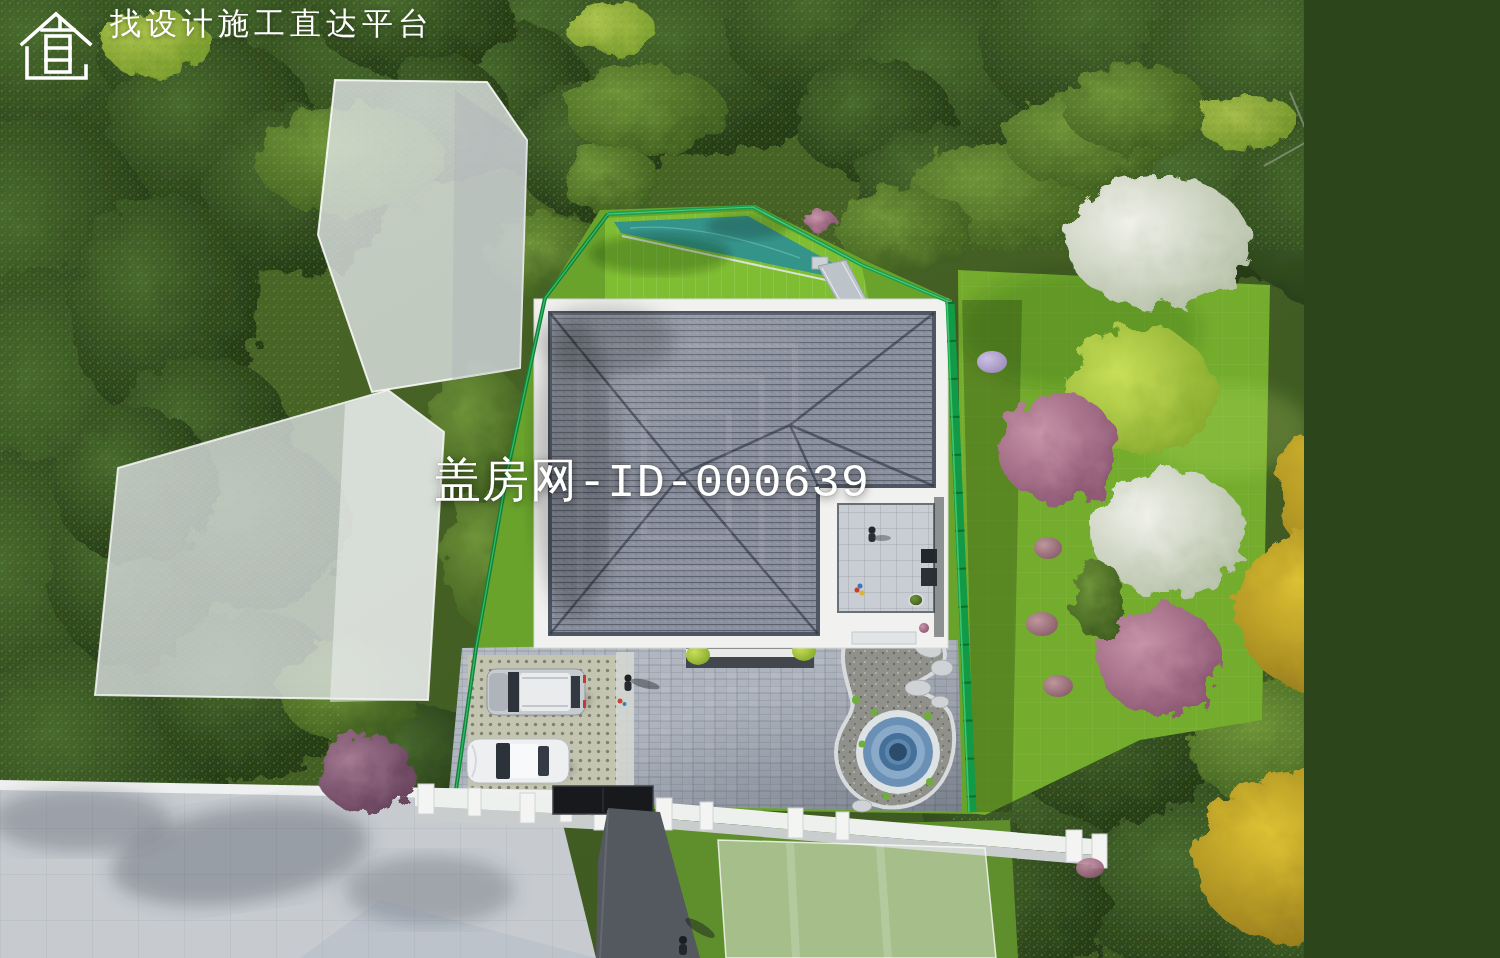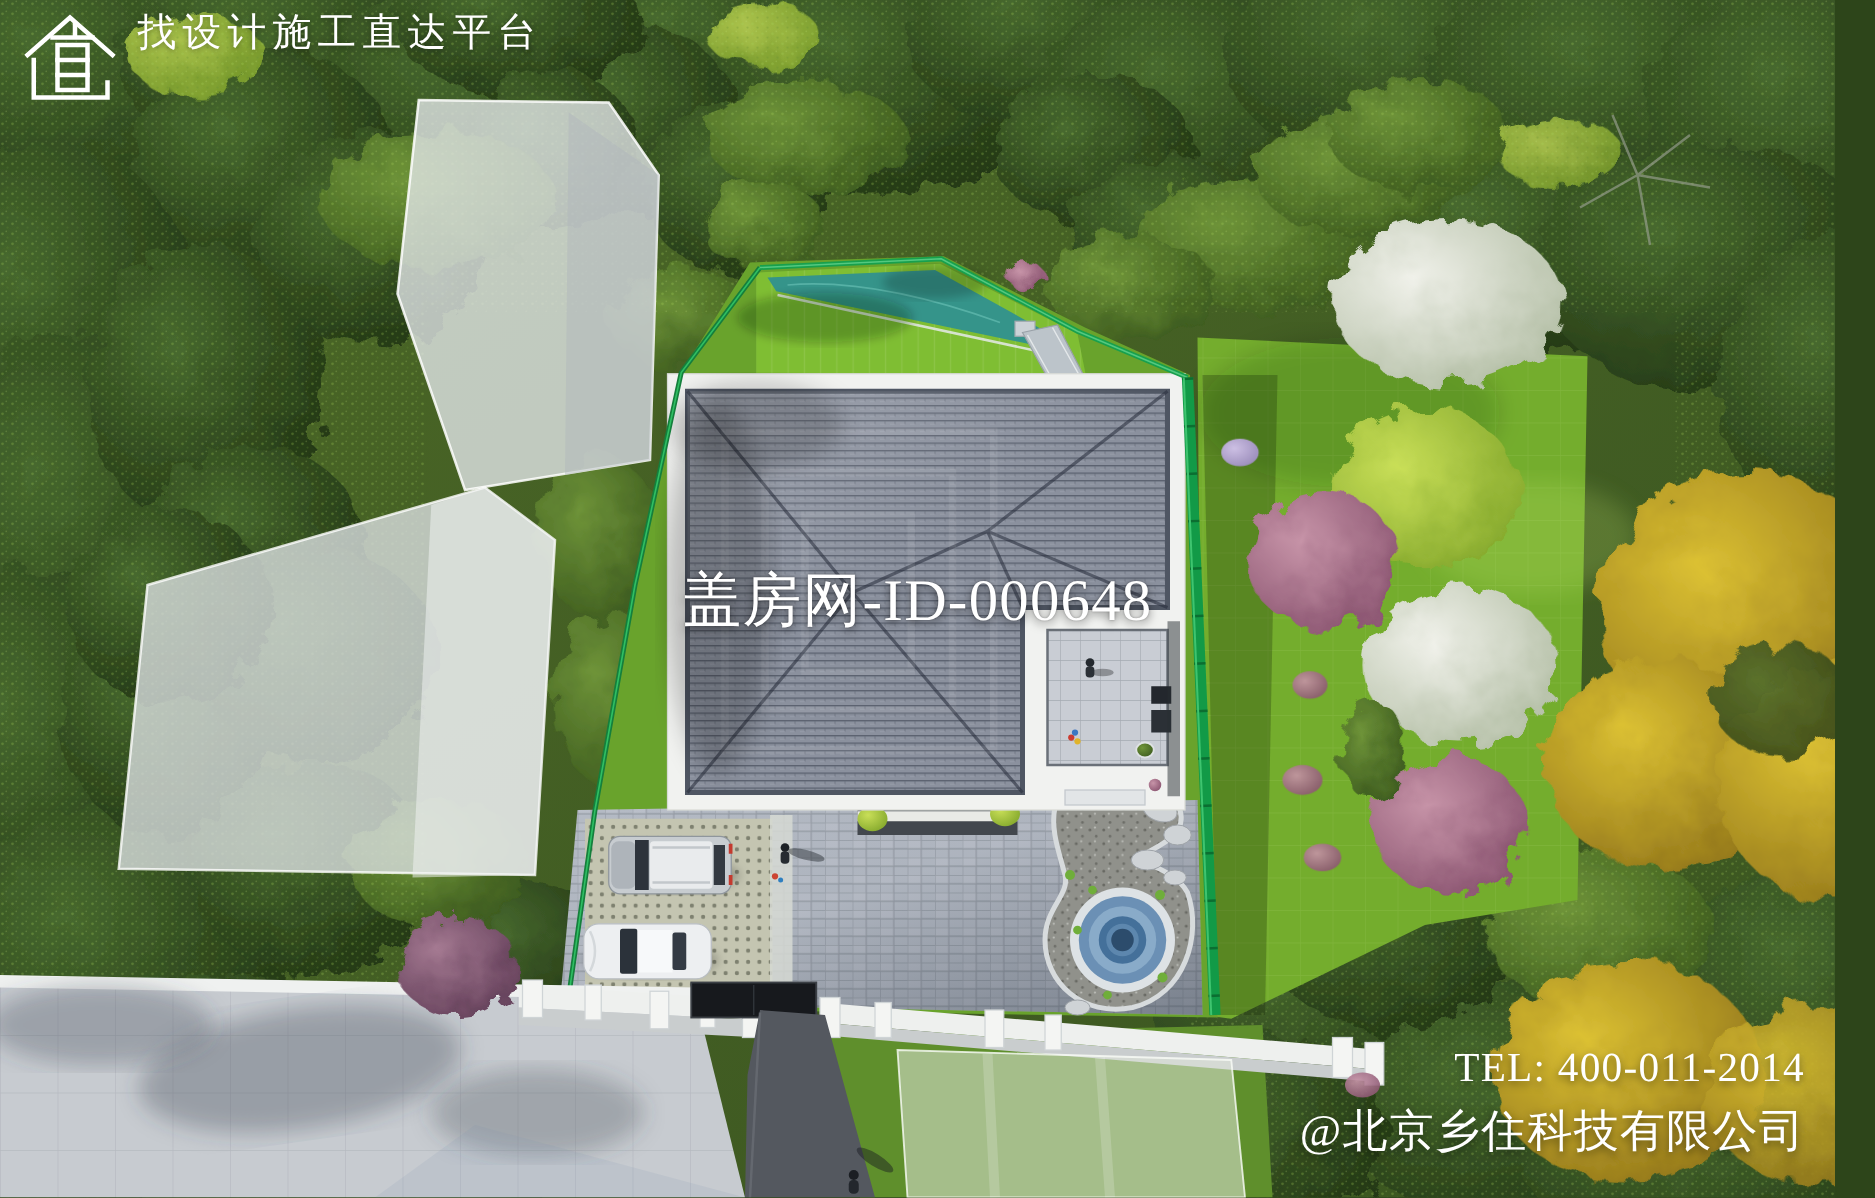--- a/index.html
+++ b/index.html
@@ -1,17 +1,17 @@
 <!DOCTYPE html>
 <html><head>
 <meta charset="utf-8">
 <style>
   html,body{margin:0;padding:0;background:#2d451a;}
-  #stage{position:relative;width:1468px;height:958px;overflow:hidden;
-         font-family:Liberation Serif, serif;}
+  #stage{position:relative;width:1304px;height:958px;overflow:hidden;
+         font-family:Liberation Mono, monospace;}
   #scene{position:absolute;left:0;top:0;width:1500px;height:958px;display:block;}
   .overlay{position:absolute;color:#fff;}
   .logo{left:16px;top:8px;display:flex;align-items:flex-start;gap:14px;
         text-shadow:0 1px 5px rgba(0,0,0,.4);}
   .logo-icon{width:80px;height:76px;flex:0 0 auto;}
   .logo-title{font-size:31px;letter-spacing:5px;line-height:1.15;font-weight:400;}
   .logo-sub{font-size:18px;letter-spacing:1.5px;margin-top:9px;opacity:.97;font-weight:400;}
   .watermark{left:50%;top:449px;transform:translateX(-50%);white-space:nowrap;
              font-size:47px;letter-spacing:1px;font-weight:400;
              text-shadow:0 2px 8px rgba(0,0,0,.5),0 0 2px rgba(0,0,0,.35);}
@@ -435,20 +435,16 @@
       <rect x="30" y="28" width="24" height="36"></rect>
       <path d="M30,40 H54 M30,52 H54"></path>
       <path d="M11,40 V70 M11,70 H70 M70,70 V58"></path>
     </g>
   </svg>
   <div>
     <div class="logo-title">找设计施工直达平台</div>
   </div>
 </div>
 
-<div class="overlay watermark">盖房网-ID-000648</div>
-
-<div class="overlay contact">
-  <div class="contact-tel">TEL: 400-011-2014</div>
-  <div class="contact-company">@北京乡住科技有限公司</div>
+<div class="overlay watermark">盖房网-ID-000639</div>
+
+
 </div>
 
-</div>
-
 </body></html>

